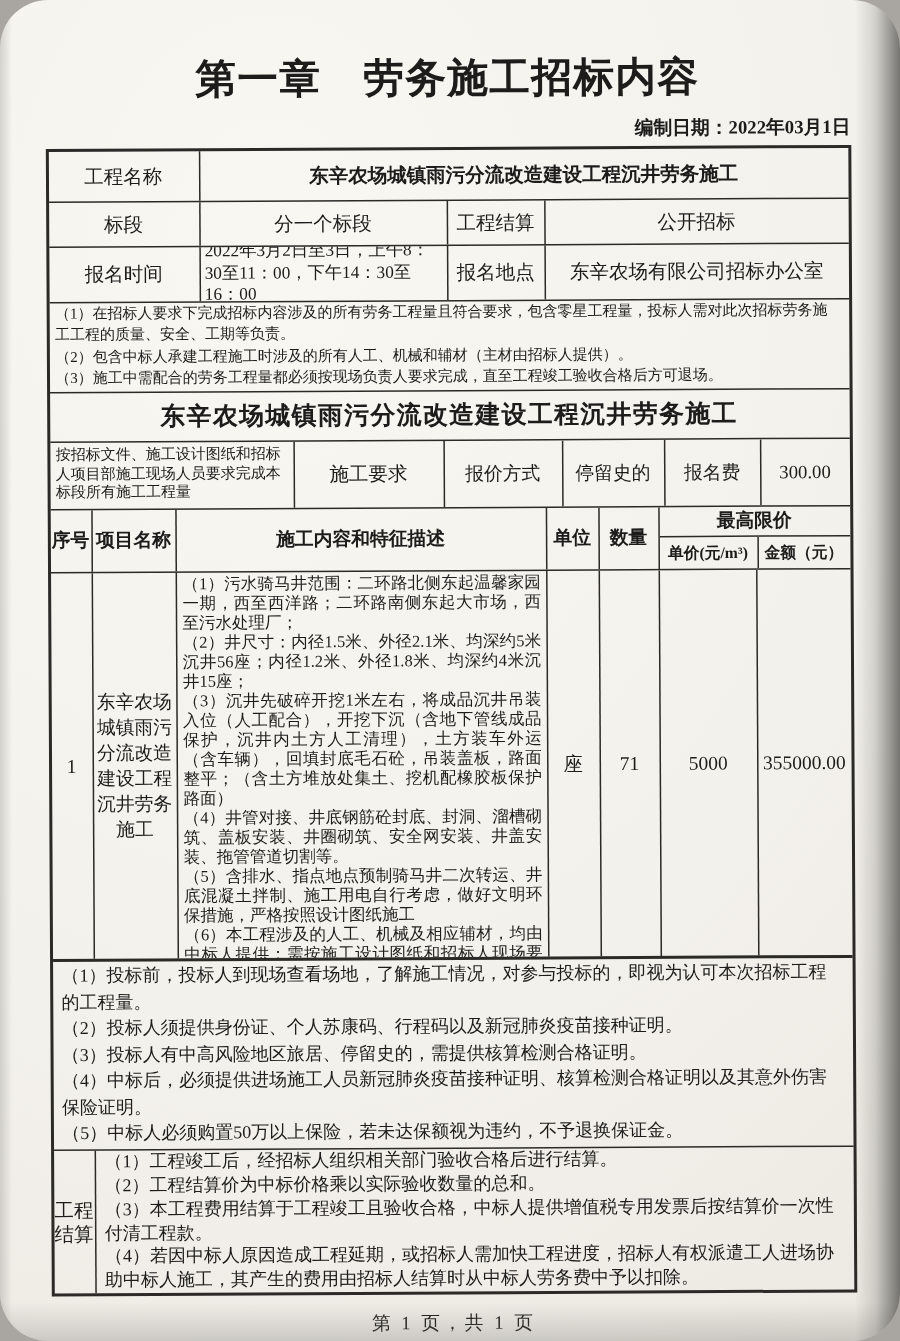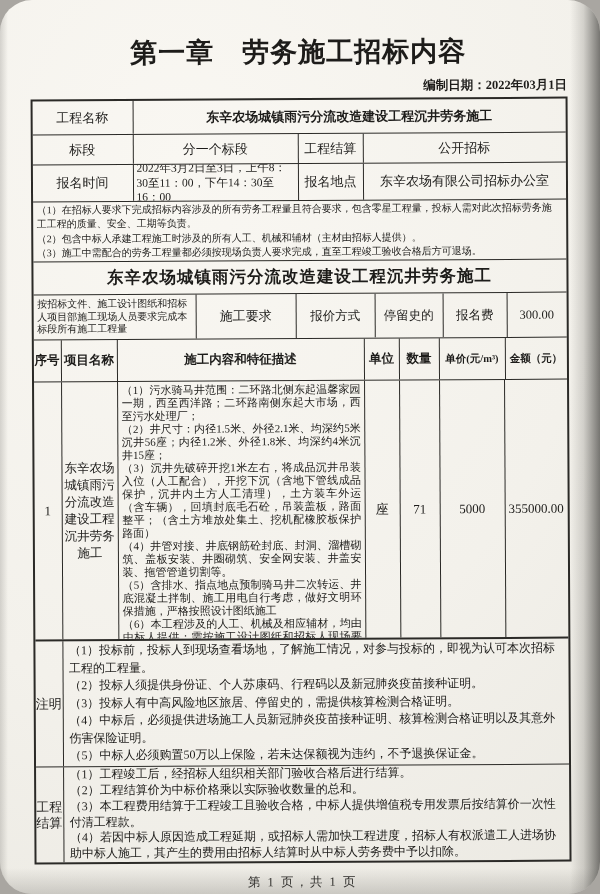--- a/index.html
+++ b/index.html
@@ -154,20 +154,21 @@
         </div>
       </div>
 
       <div class="tr r-head">
         <div class="td w27 head-cell">序号</div>
         <div class="td w56 head-cell">项目名称</div>
         <div class="td w247 head-cell">施工内容和特征描述</div>
         <div class="td w35 head-cell">单位</div>
         <div class="td w40 head-cell">数量</div>
         <div class="td grow subcol">
+          <div class="maxprice-top">最高限价</div>
           <div class="subrow">
             <div class="sc w65 head-sub">单价(元/m³)</div>
             <div class="sc grow head-sub">金额（元）</div>
           </div>
         </div>
       </div>
 
       <div class="tr r-item">
         <div class="td w27 num">1</div>
         <div class="td w56 item-name">东辛农场城镇雨污分流改造建设工程沉井劳务施工</div>
@@ -179,21 +180,20 @@
           <div>（5）含排水、指点地点预制骑马井二次转运、井底混凝土拌制、施工用电自行考虑，做好文明环保措施，严格按照设计图纸施工</div>
           <div>（6）本工程涉及的人工、机械及相应辅材，均由中标人提供；需按施工设计图纸和招标人现场要求完成该项所有施工工程量</div>
         </div>
         <div class="td w35 num">座</div>
         <div class="td w40 num">71</div>
         <div class="td w65 num">5000</div>
         <div class="td grow num">355000.00</div>
       </div>
 
       <div class="tr r-notes thick-top">
-        <div class="td w27 label">注明</div>
         <div class="td grow list-cell">
           <div>（1）投标前，投标人到现场查看场地，了解施工情况，对参与投标的，即视为认可本次招标工程的工程量。</div>
           <div>（2）投标人须提供身份证、个人苏康码、行程码以及新冠肺炎疫苗接种证明。</div>
           <div>（3）投标人有中高风险地区旅居、停留史的，需提供核算检测合格证明。</div>
           <div>（4）中标后，必须提供进场施工人员新冠肺炎疫苗接种证明、核算检测合格证明以及其意外伤害保险证明。</div>
           <div>（5）中标人必须购置50万以上保险，若未达保额视为违约，不予退换保证金。</div>
         </div>
       </div>
 
       <div class="tr r-settle">

